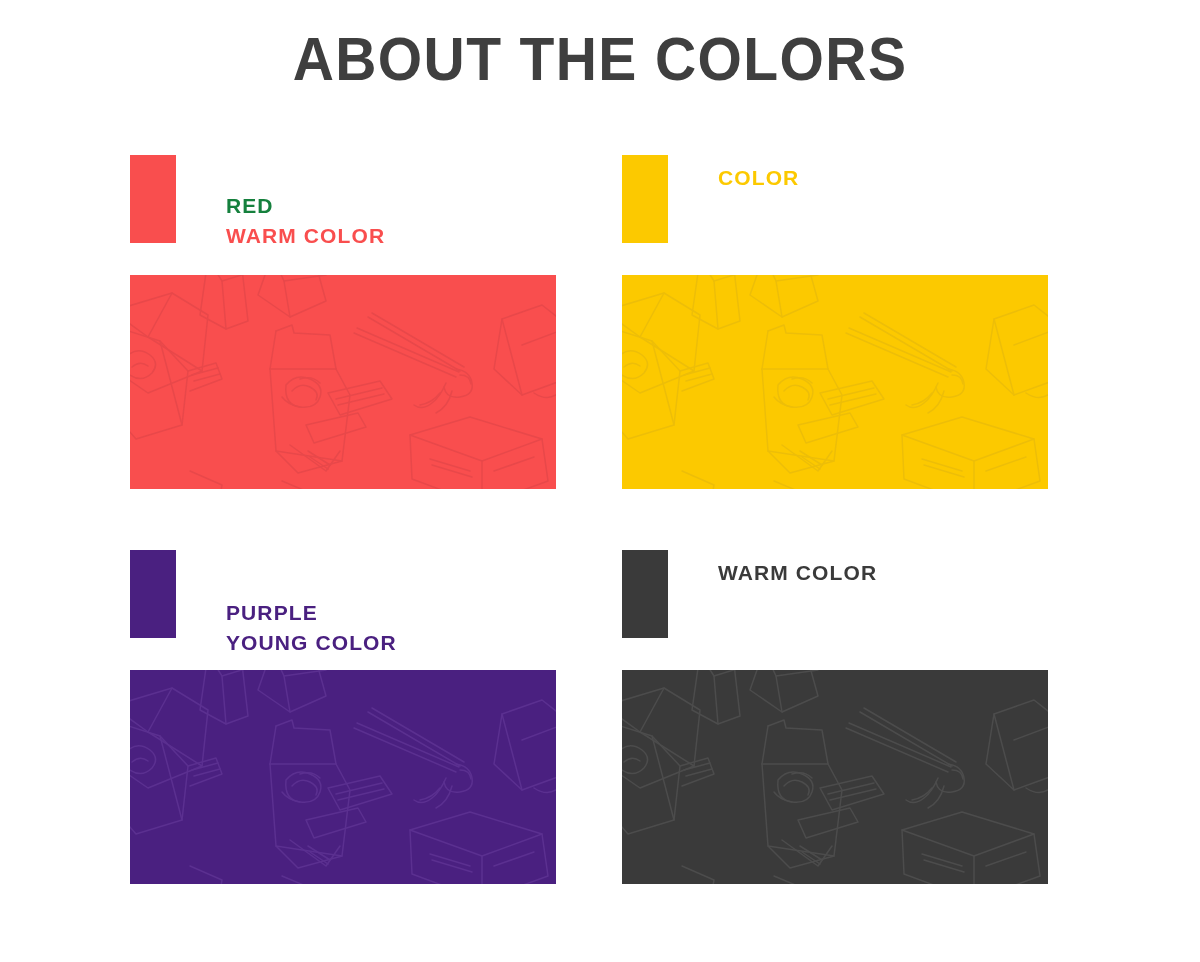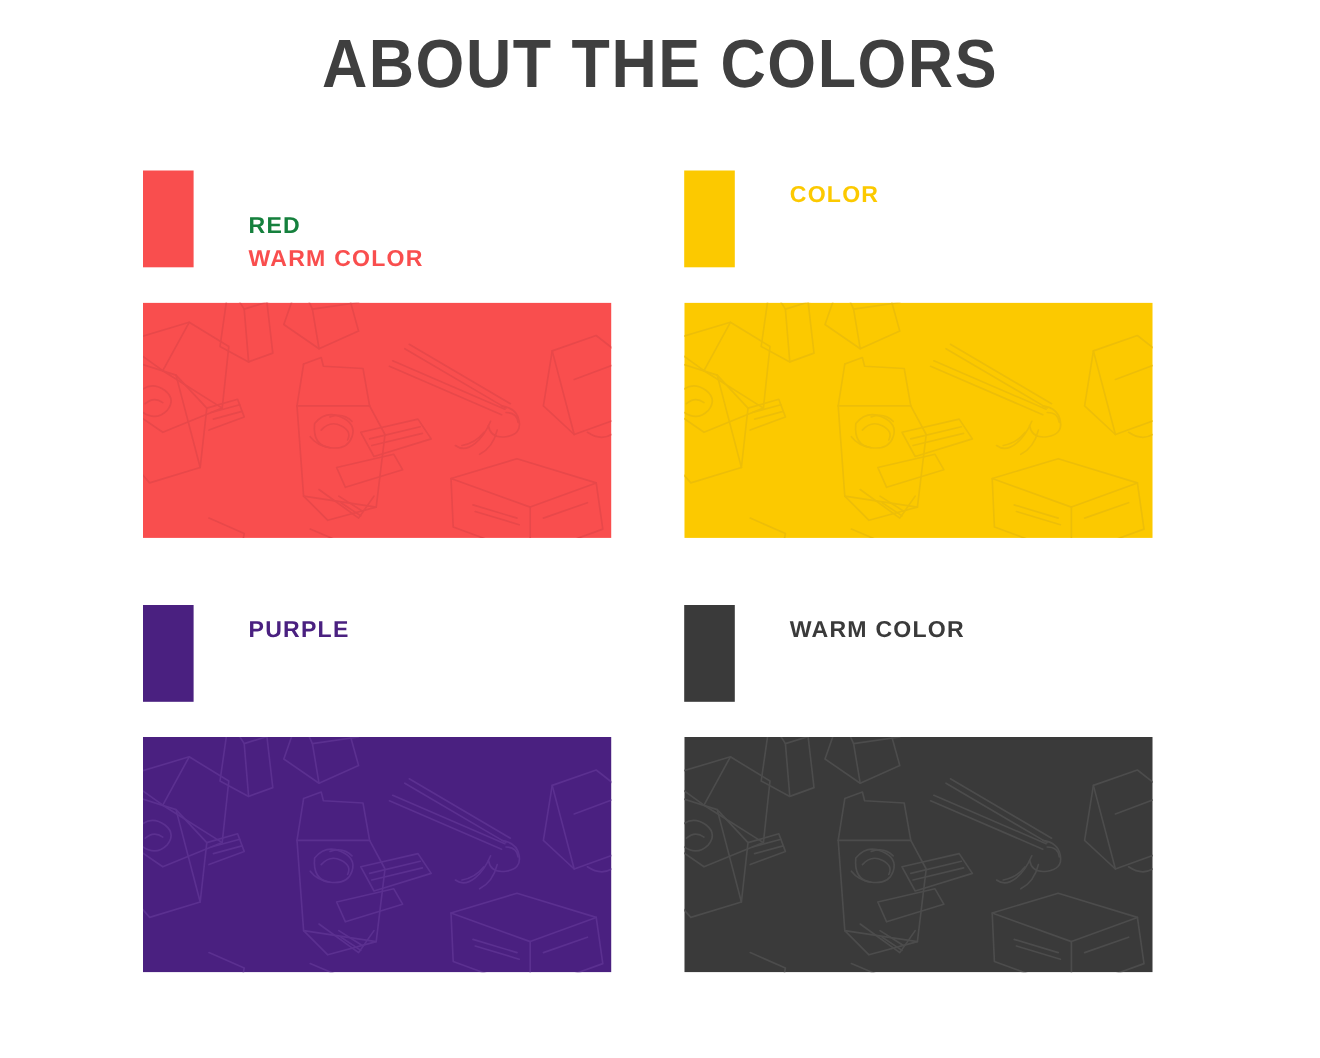--- a/index.html
+++ b/index.html
@@ -224,21 +224,22 @@
           <path d="M152 206 L190 222"></path>
         </g>
       </svg>
     </div>
   </div>
 
   <div class="card card-purple">
     <div class="card-head">
       <div class="chip" style="background: rgb(74, 32, 128);"></div>
       <div class="labels">
-        <span class="label-name" style="color: rgb(74, 32, 128);">PURPLE</span>
+        <span class="label-name" style="color: rgb(74, 32, 128); margin-top: 40px;">PURPLE</span>
+        <span class="label-desc" style="color: rgb(74, 32, 128);">YOUNG COLOR</span>
       </div>
     </div>
     <div class="block">
       <svg viewBox="0 0 426 214" preserveAspectRatio="xMidYMid slice">
         <rect class="bg" width="426" height="214" fill="#4A2080"></rect>
         <g class="ink" fill="none" stroke-width="1.5" stroke-linecap="round" stroke-linejoin="round" stroke="#5B3090">
           <path d="M-18 36 L42 18 L78 40 L72 96 L18 118 L-20 92 Z"></path>
           <path d="M-18 36 L18 62 L72 96"></path>
           <path d="M18 62 L42 18"></path>
           <path d="M-14 52 L30 66 L58 96 L52 150 L6 164 L-22 132 Z"></path>

